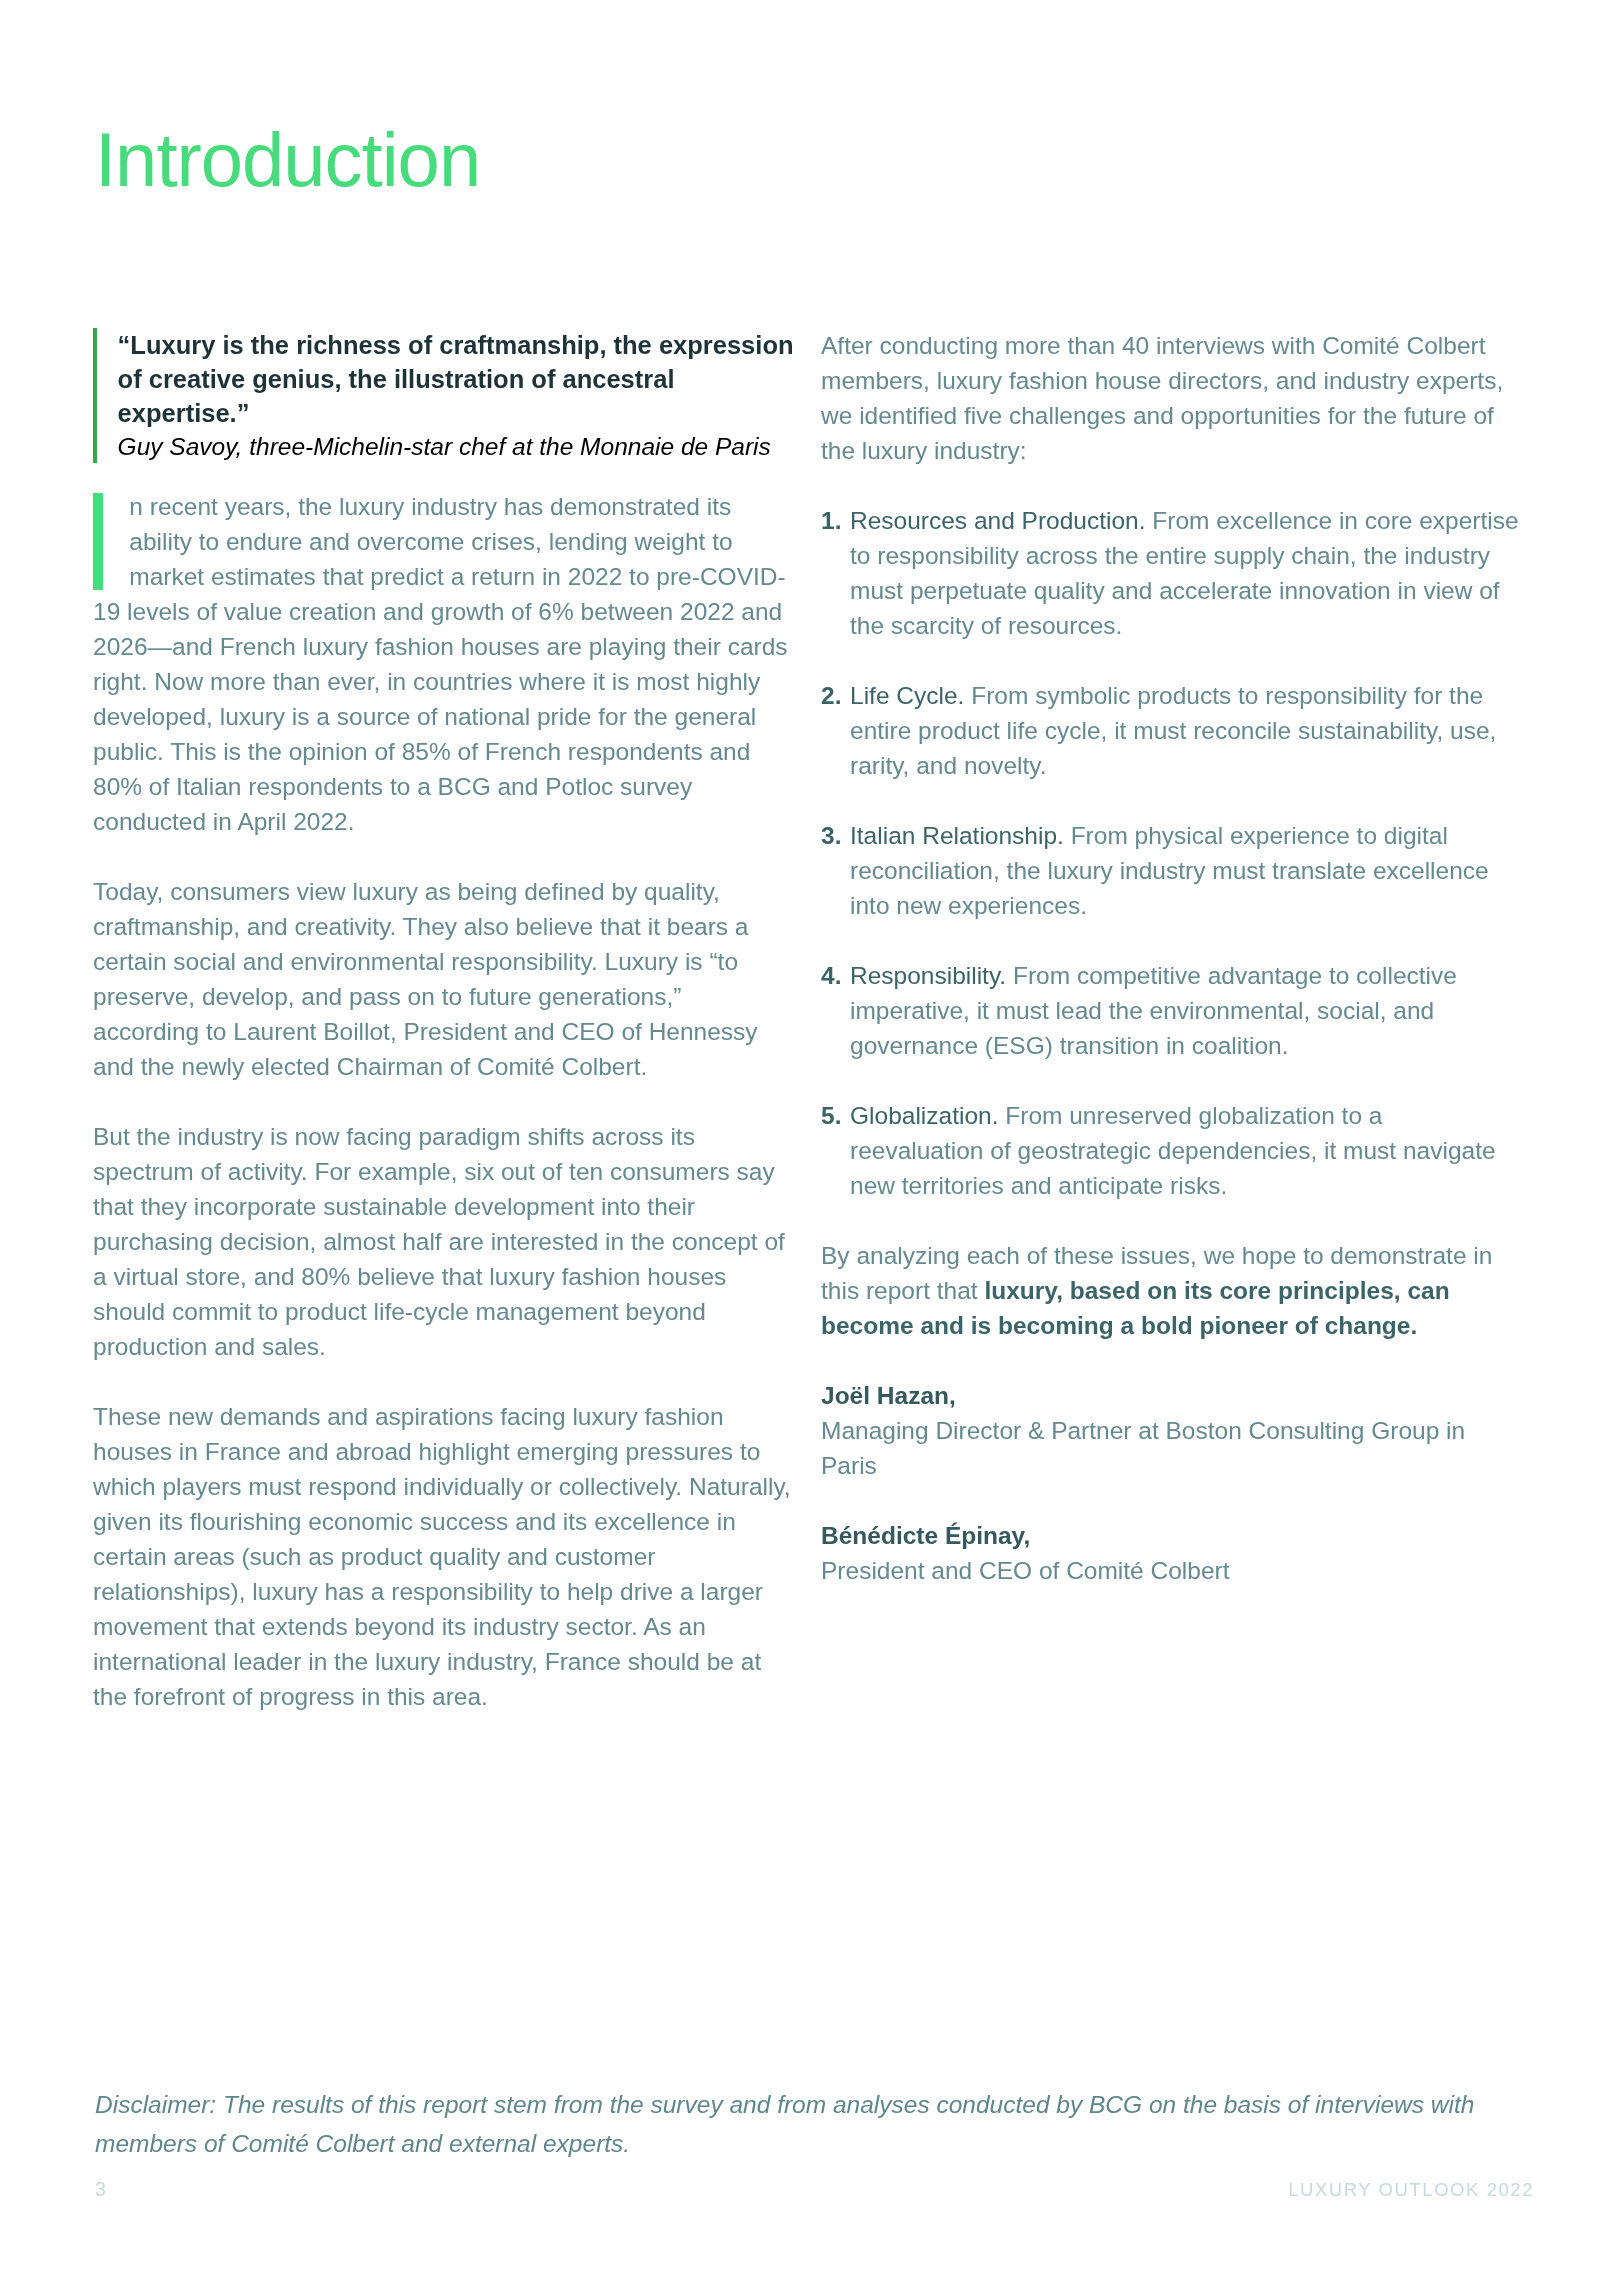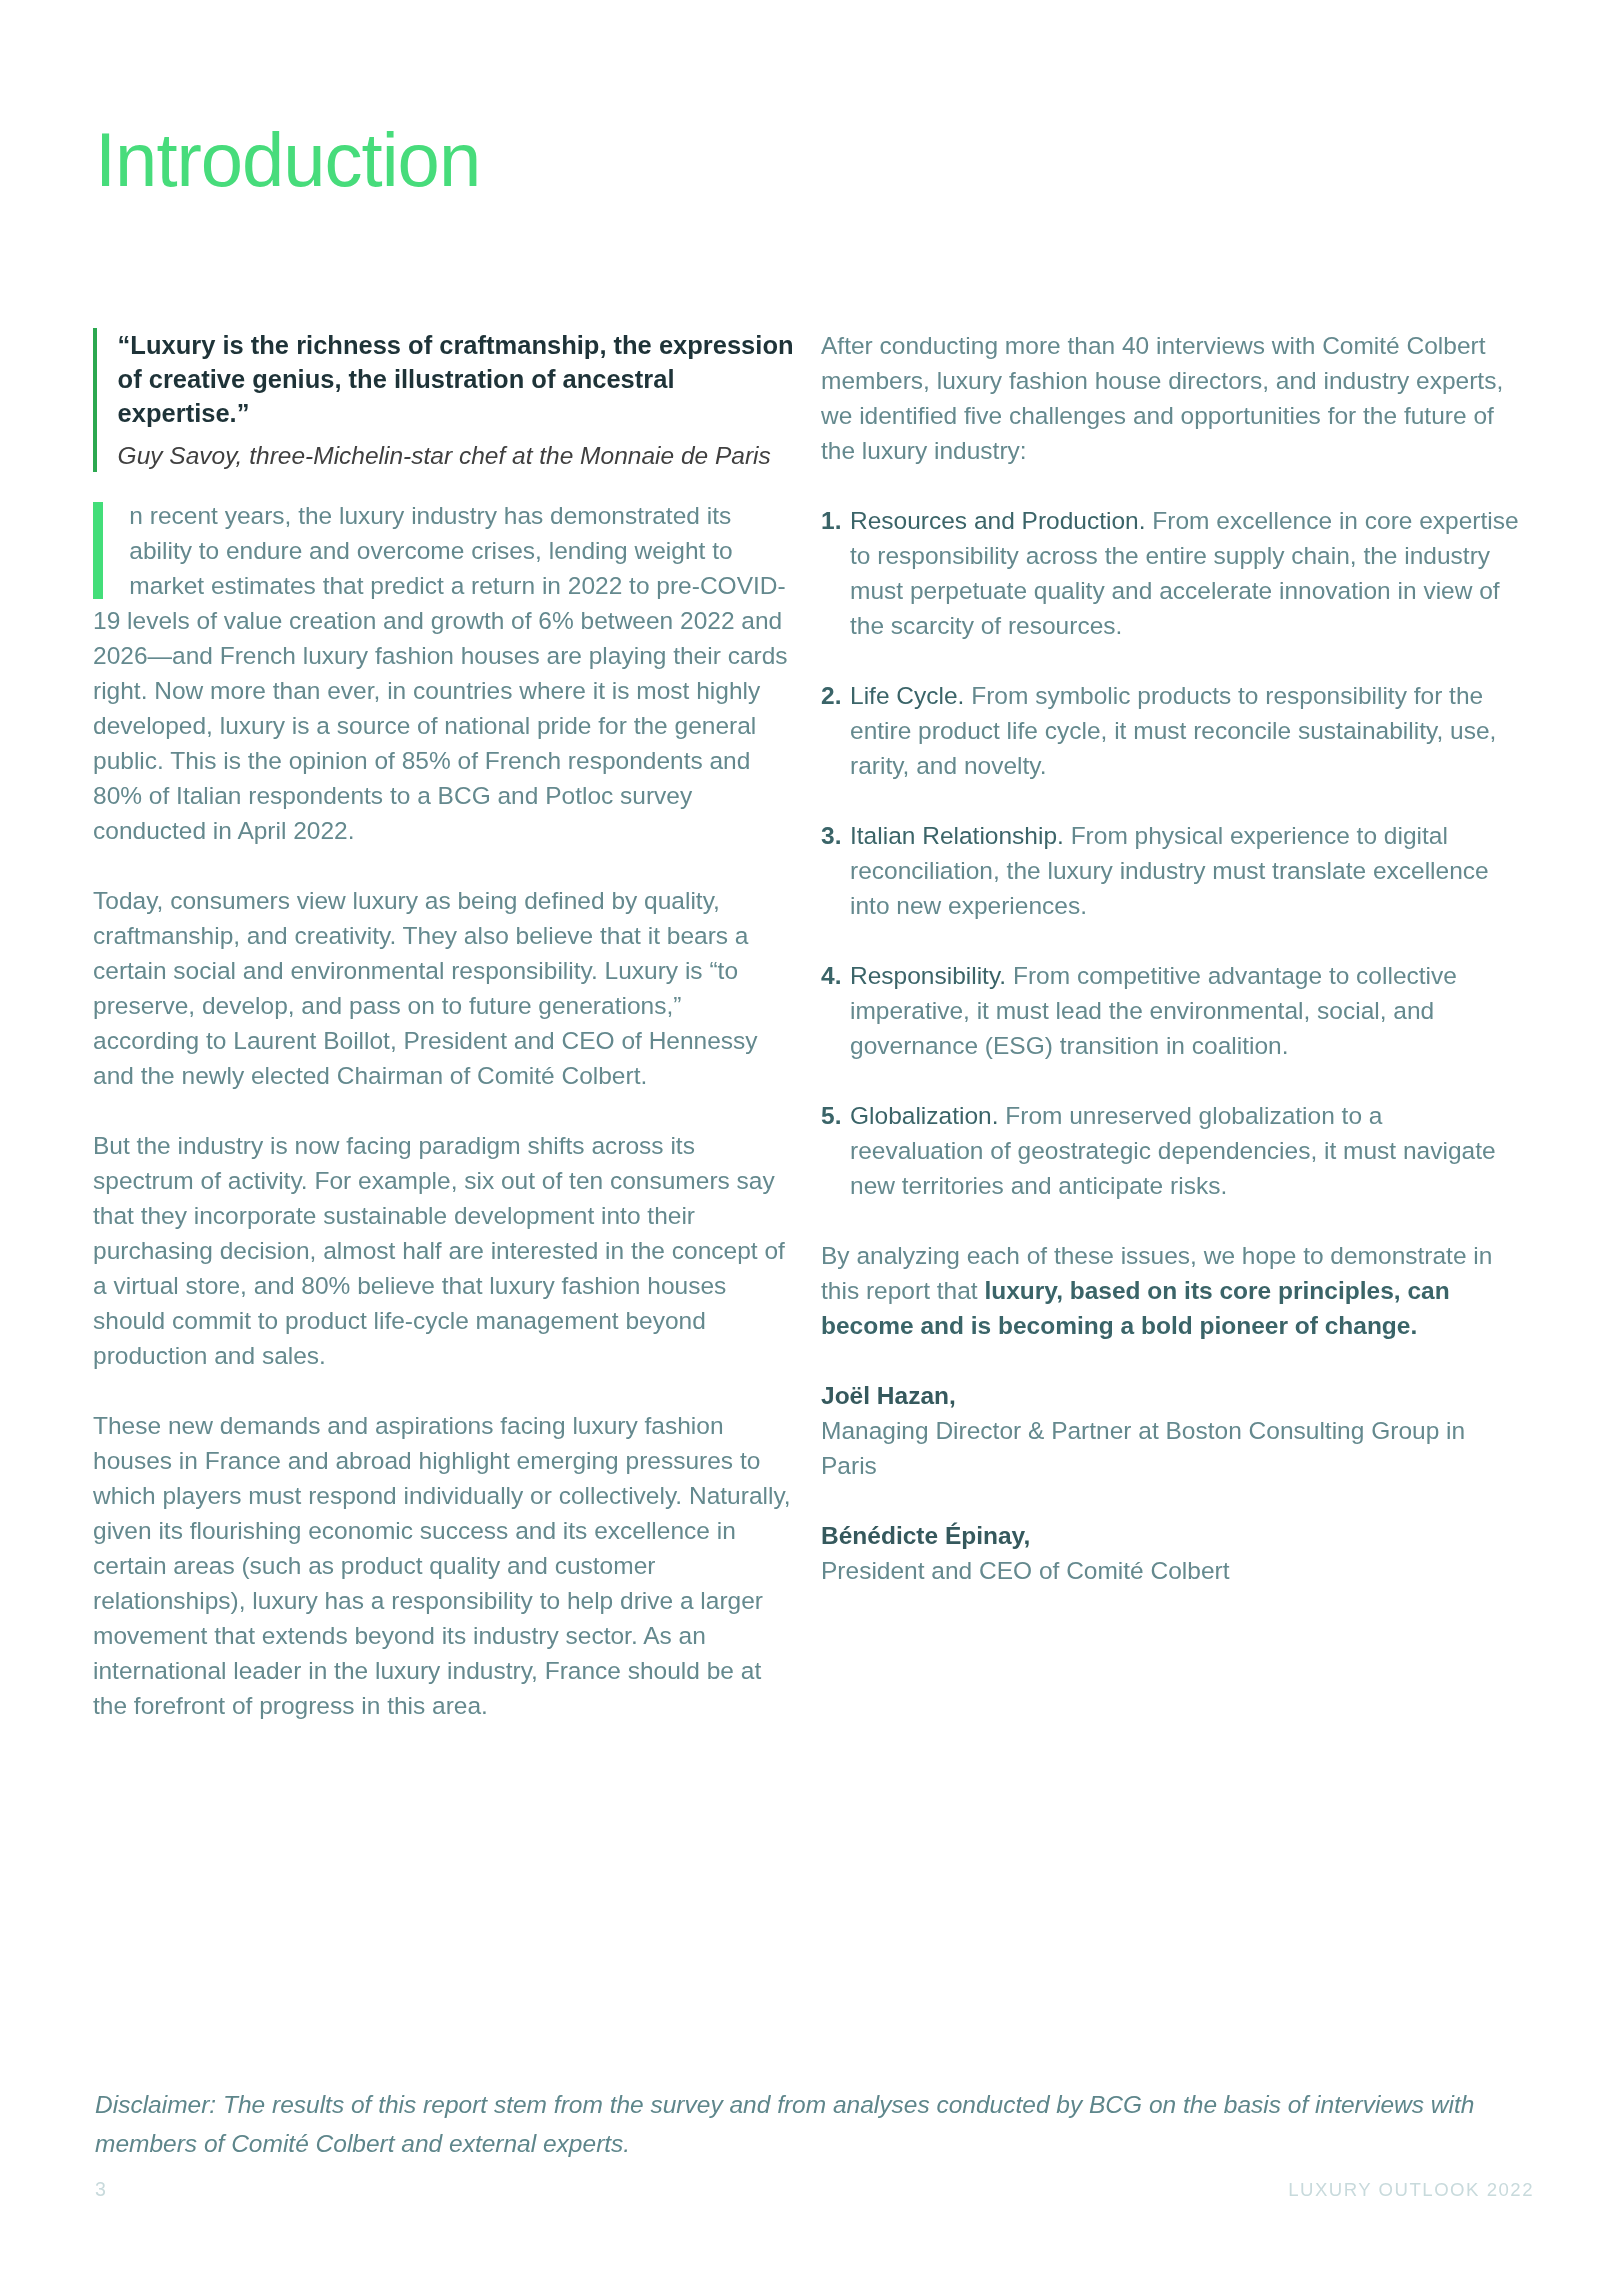--- a/index.html
+++ b/index.html
@@ -51,22 +51,22 @@
   .quote-text {
     font-weight: bold;
     font-size: 25.5px;
     line-height: 34px;
     color: #1E3338;
   }
   .quote-attribution {
     font-style: italic;
     font-size: 24.5px;
     line-height: 33px;
-    color: #404040;
-    margin-top: 9px;
+    color: #000000;
+    margin-top: 0;
   }
 
   
   .dropcap-bar {
     float: left;
     width: 9.8px;
     height: 97px;
     background: #43DE79;
     margin: 4.9px 26.5px 2px 0;
   }

